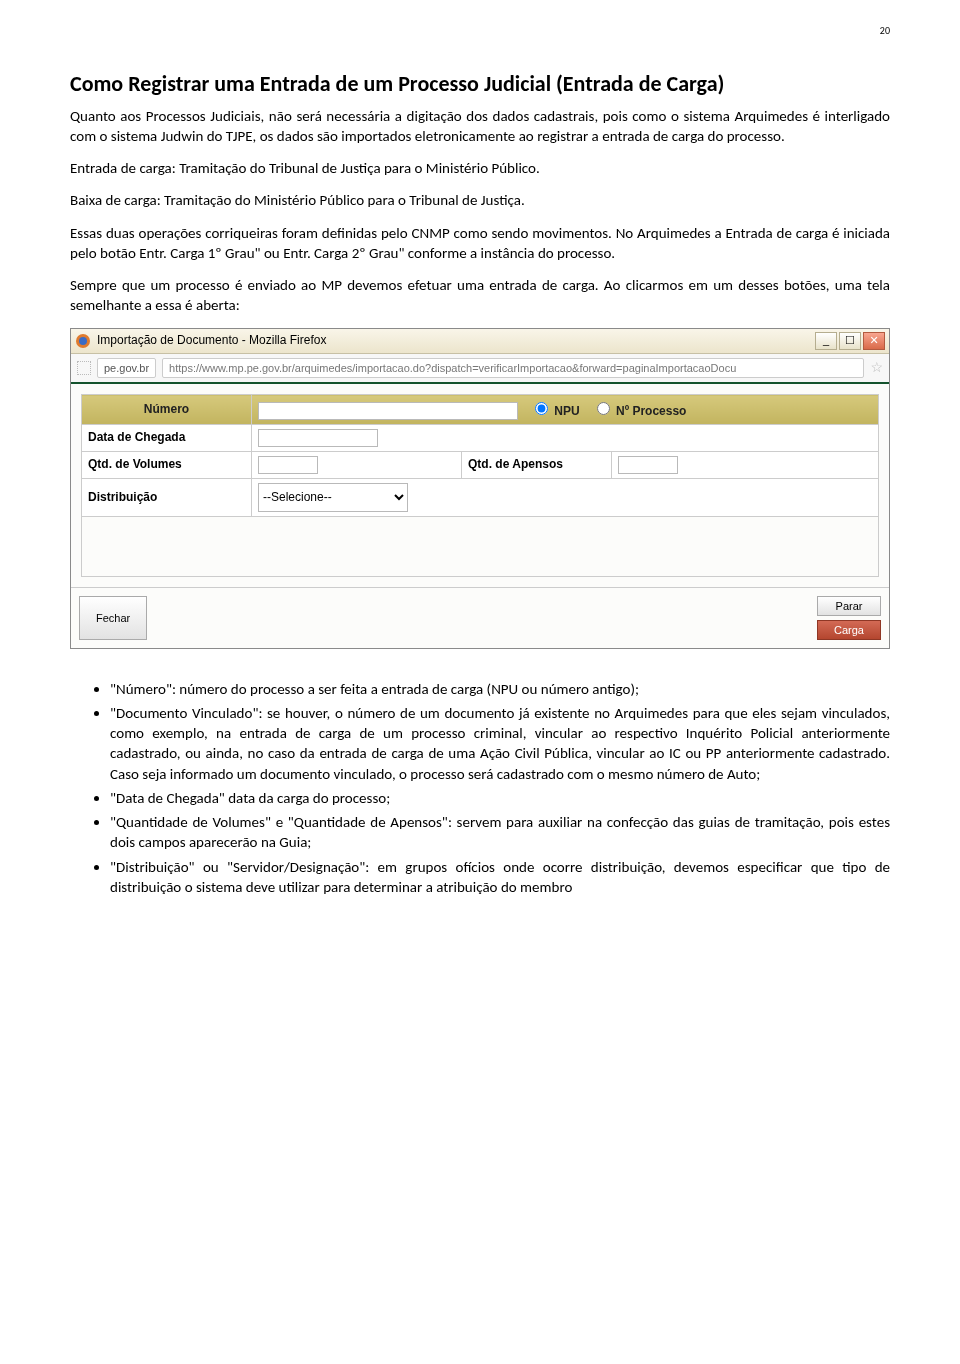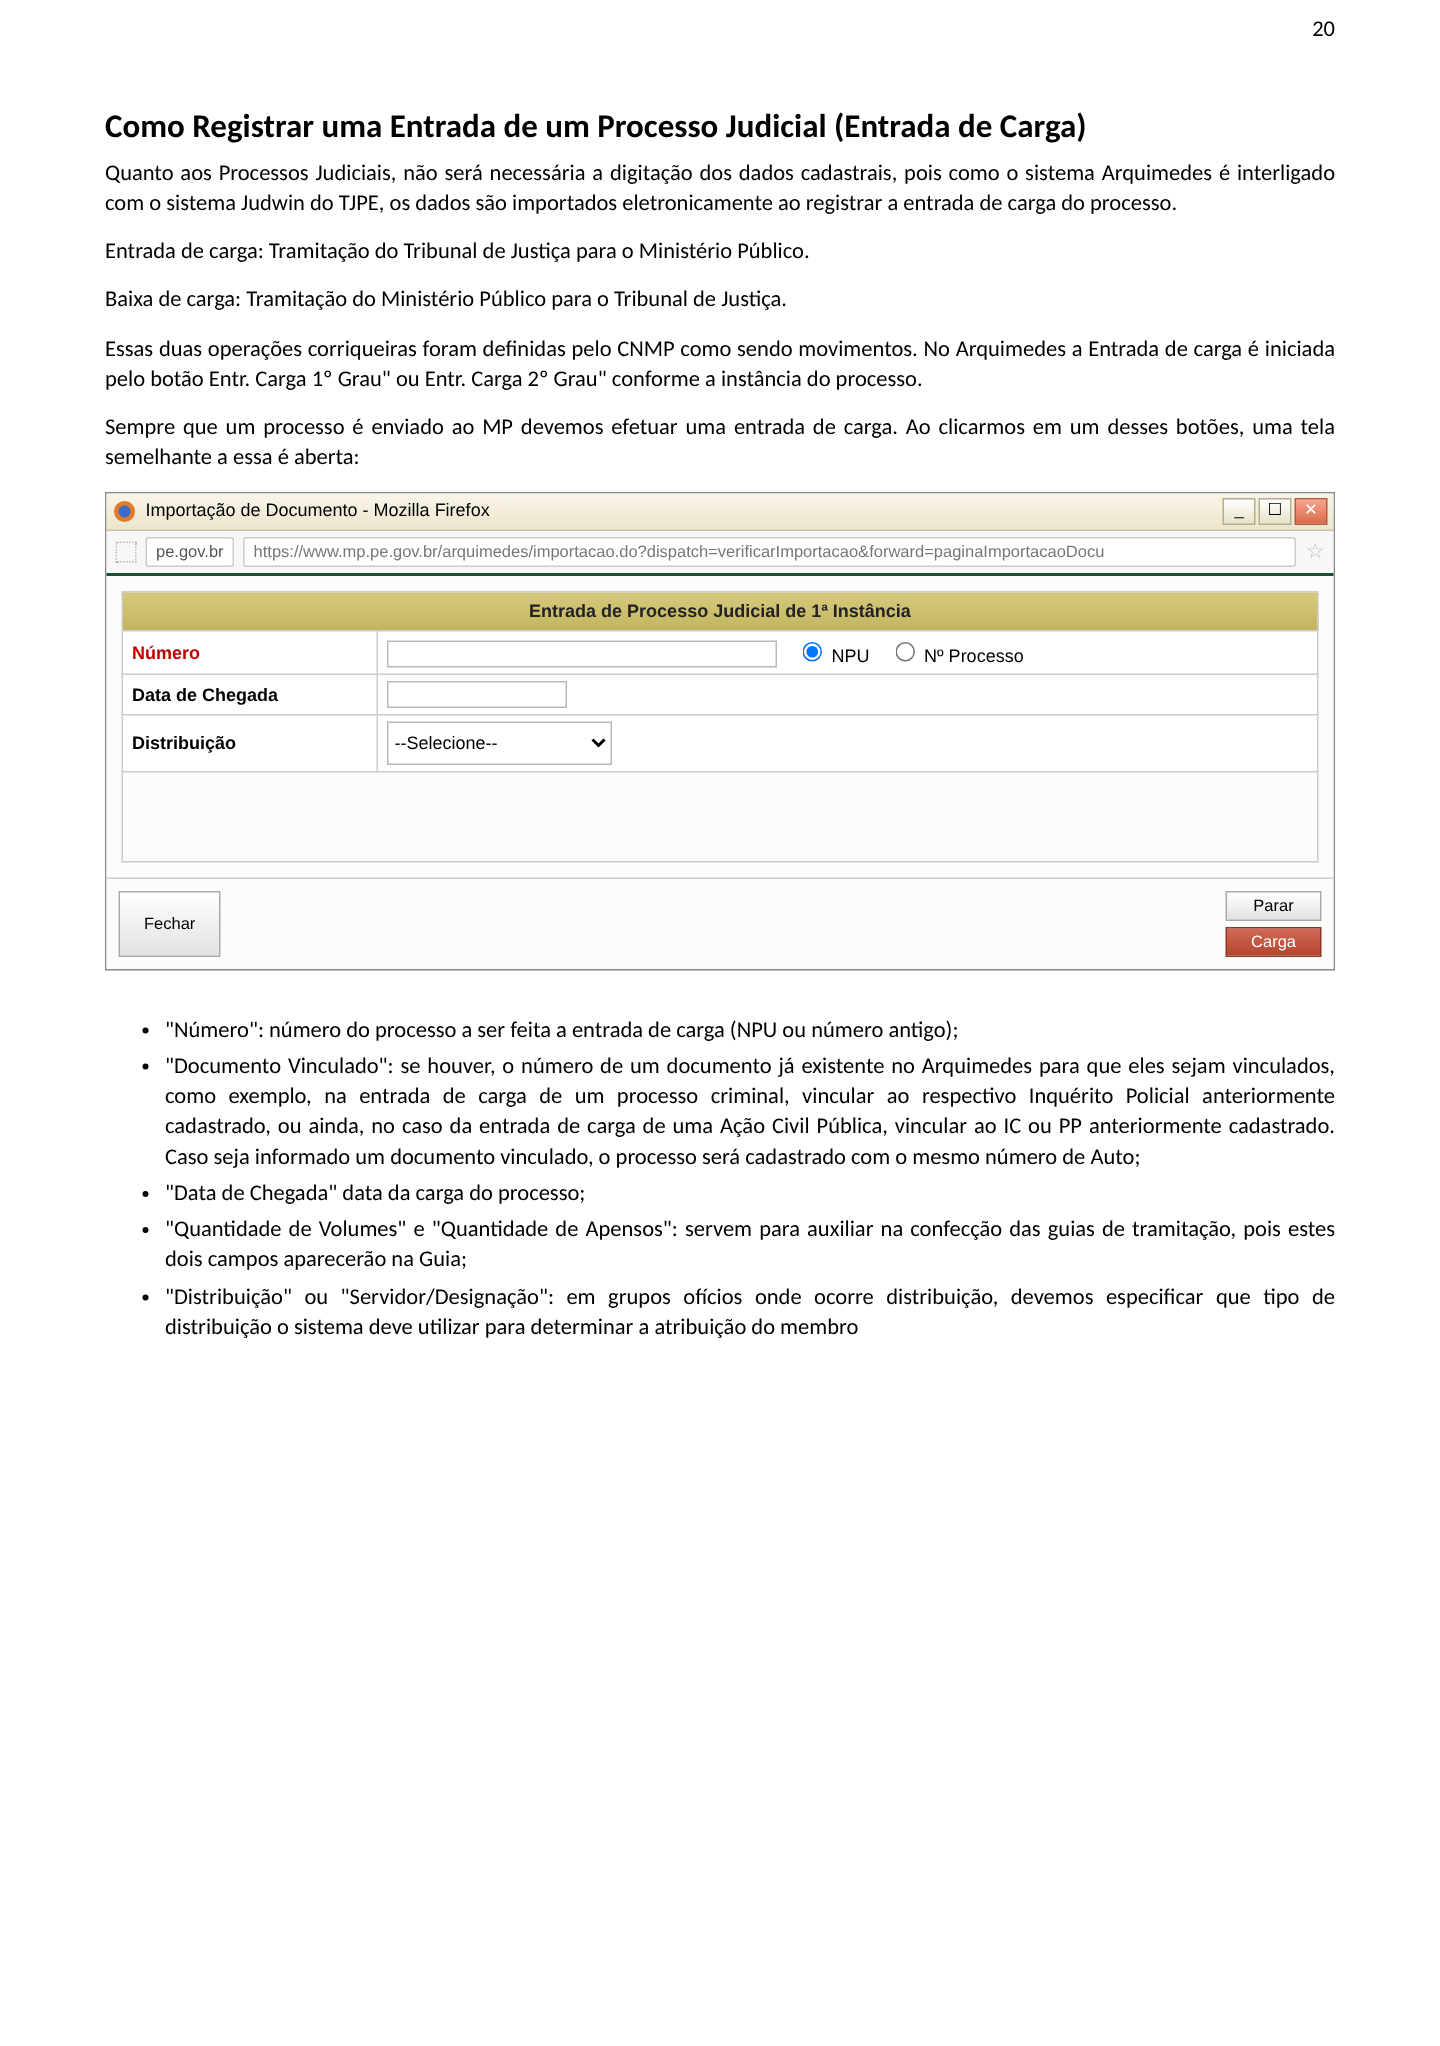--- a/index.html
+++ b/index.html
@@ -5,21 +5,21 @@
   * { box-sizing: border-box; }
   body {
     font-family: Calibri, Arial, sans-serif;
     font-size: 15px;
     color: #000;
     margin: 0;
     padding: 70px 70px 40px 70px;
     width: 960px;
     line-height: 1.35;
   }
-  .page-num { position: absolute; top: 10px; right: 70px; font-size: 15px; }
+  .page-num { position: absolute; top: 24px; right: 70px; font-size: 10px; }
   h2.title { font-size: 22px; font-weight: bold; margin: 0 0 8px 0; padding-left: 0; text-indent: -30px; margin-left: 30px; line-height:1.25;}
   p { margin: 6px 0 12px 0; text-align: justify; }
   ul { margin: 6px 0; padding-left: 40px; }
   li { margin: 4px 0; text-align: justify; }
 
   
   .window {
     width: 820px;
     margin: 10px 0 30px 0;
     border: 1px solid #8a8a8a;
@@ -123,36 +123,39 @@
   <div class="addressbar">
     <span style="color:#bbb;border:1px dotted #bbb;width:14px;height:14px;display:inline-block;"></span>
     <span class="addr-site">pe.gov.br</span>
     <span class="addr-url">https://www.mp.pe.gov.br/arquimedes/importacao.do?dispatch=verificarImportacao&amp;forward=paginaImportacaoDocu</span>
     <span class="addr-star">☆</span>
   </div>
 
   <div class="form-area">
     <table>
       <tbody>
-          <tr>
-            <td colspan="4">Entrada de Processo Judicial de 1ª Instância</td>
-          </tr>
       <tr>
         <td class="label-col red">Número</td>
         <td colspan="3">
           <div class="formcell-inline">
             <input type="text" class="fin" style="width: 260px;">
             <label><input type="radio" checked="" style=""> <span>NPU</span></label>
             <label><input type="radio" style=""> <span>Nº Processo</span></label>
           </div>
         </td>
       </tr>
       <tr>
         <td class="label-col">Data de Chegada</td>
         <td colspan="3"><input type="text" class="fin" style="width: 120px;"></td>
+      </tr>
+      <tr>
+        <td class="label-col">Qtd. de Volumes</td>
+        <td style="width:210px"><input type="text" class="fin" style="width: 60px;"></td>
+        <td class="label-col" style="width:150px">Qtd. de Apensos</td>
+        <td><input type="text" class="fin" style="width: 60px;"></td>
       </tr>
       <tr>
         <td class="label-col">Distribuição</td>
         <td colspan="3">
           <select class="fin" style="width:150px">
             <option>--Selecione--</option>
           </select>
         </td>
       </tr>
       <tr class="blank-rows">

